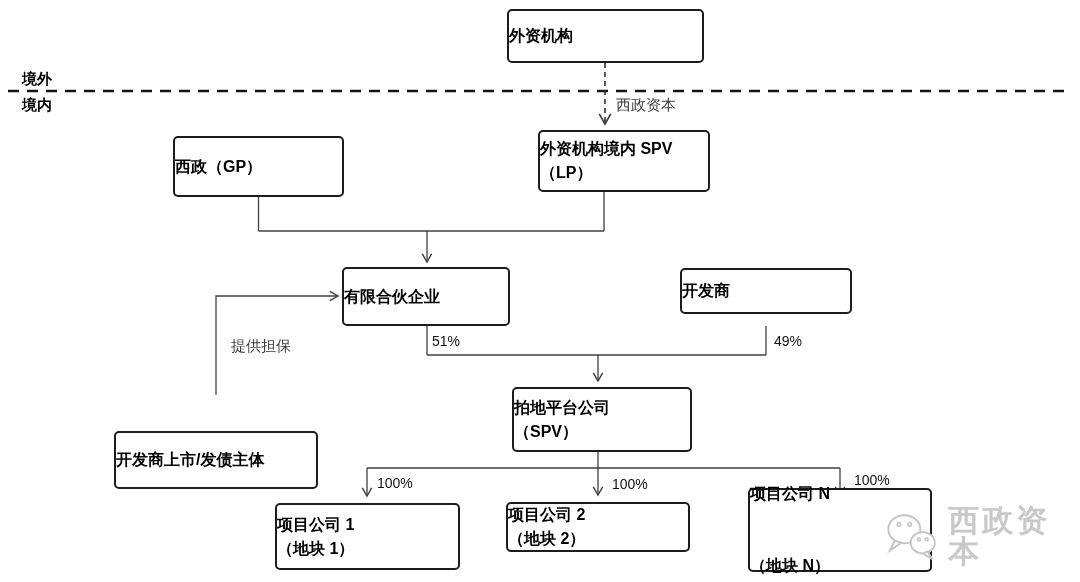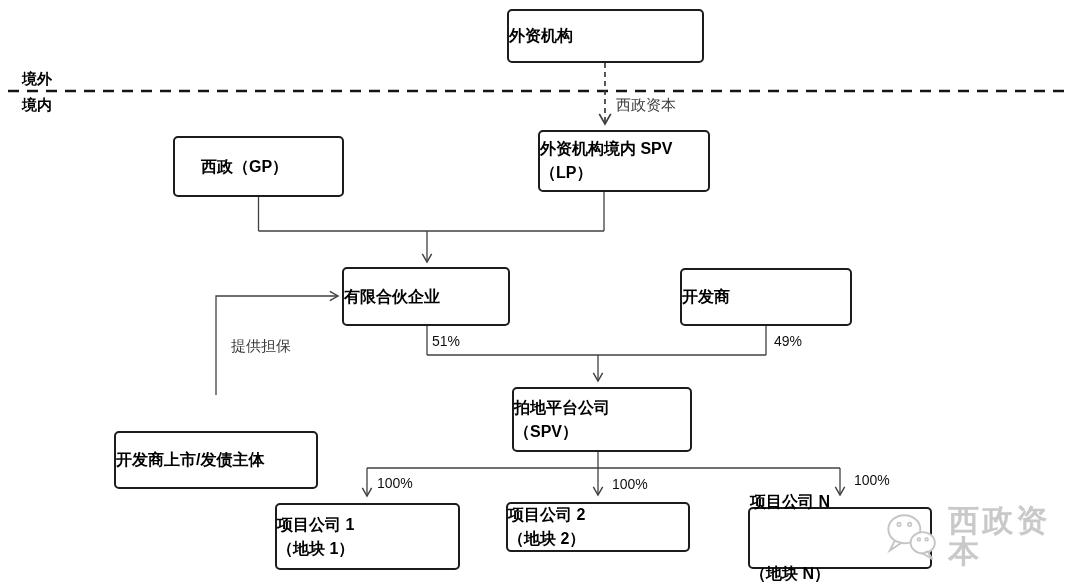--- a/index.html
+++ b/index.html
@@ -64,34 +64,34 @@
     </g>
   </svg>
 
   <div class="lbl bold" style="left:22px;top:70px;">境外</div>
   <div class="lbl bold" style="left:22px;top:96px;">境内</div>
 
   <div class="node" style="left:507px;top:9px;width:197px;height:54px;">
     <span>外资机构</span>
   </div>
 
-  <div class="node" style="left:173px;top:136px;width:171px;height:61px;padding-left:26px;">
+  <div class="node" style="left:173px;top:136px;width:171px;height:61px;">
     <span>西政（GP）</span>
   </div>
 
   <div class="node" style="left:518px;top:130px;width:172px;height:62px;margin-left:20px;">
     <span>外资机构境内 SPV</span>
     <span>（LP）</span>
   </div>
 
   <div class="node" style="left:342px;top:267px;width:168px;height:59px;">
     <span>有限合伙企业</span>
   </div>
 
-  <div class="node" style="left:680px;top:268px;width:172px;height:58px;">
+  <div class="node" style="left:680px;top:268px;width:172px;height:46px;">
     <span>开发商</span>
   </div>
 
   <div class="node" style="left:512px;top:387px;width:180px;height:65px;">
     <span>拍地平台公司</span>
     <span>（SPV）</span>
   </div>
 
   <div class="node" style="left:114px;top:395px;width:204px;height:58px;margin-top:36px;">
     <span>开发商上市/发债主体</span>
@@ -100,21 +100,21 @@
   <div class="node" style="left:275px;top:503px;width:185px;height:67px;">
     <span>项目公司 1</span>
     <span>（地块 1）</span>
   </div>
 
   <div class="node" style="left:506px;top:502px;width:184px;height:50px;">
     <span>项目公司 2</span>
     <span>（地块 2）</span>
   </div>
 
-  <div class="node" style="left:748px;top:507px;width:184px;height:62px;gap:48px;">
+  <div class="node" style="left:748px;top:488px;width:184px;height:84px;gap:48px;">
     <span>项目公司 N</span>
     <span>（地块 N）</span>
   </div>
 
   <div class="lbl soft" style="left:616px;top:96px;">西政资本</div>
   <div class="lbl soft" style="left:231px;top:337px;">提供担保</div>
   <div class="lbl pct" style="left:432px;top:333px;">51%</div>
   <div class="lbl pct" style="left:774px;top:333px;">49%</div>
   <div class="lbl pct" style="left:377px;top:475px;">100%</div>
   <div class="lbl pct" style="left:612px;top:476px;">100%</div>

